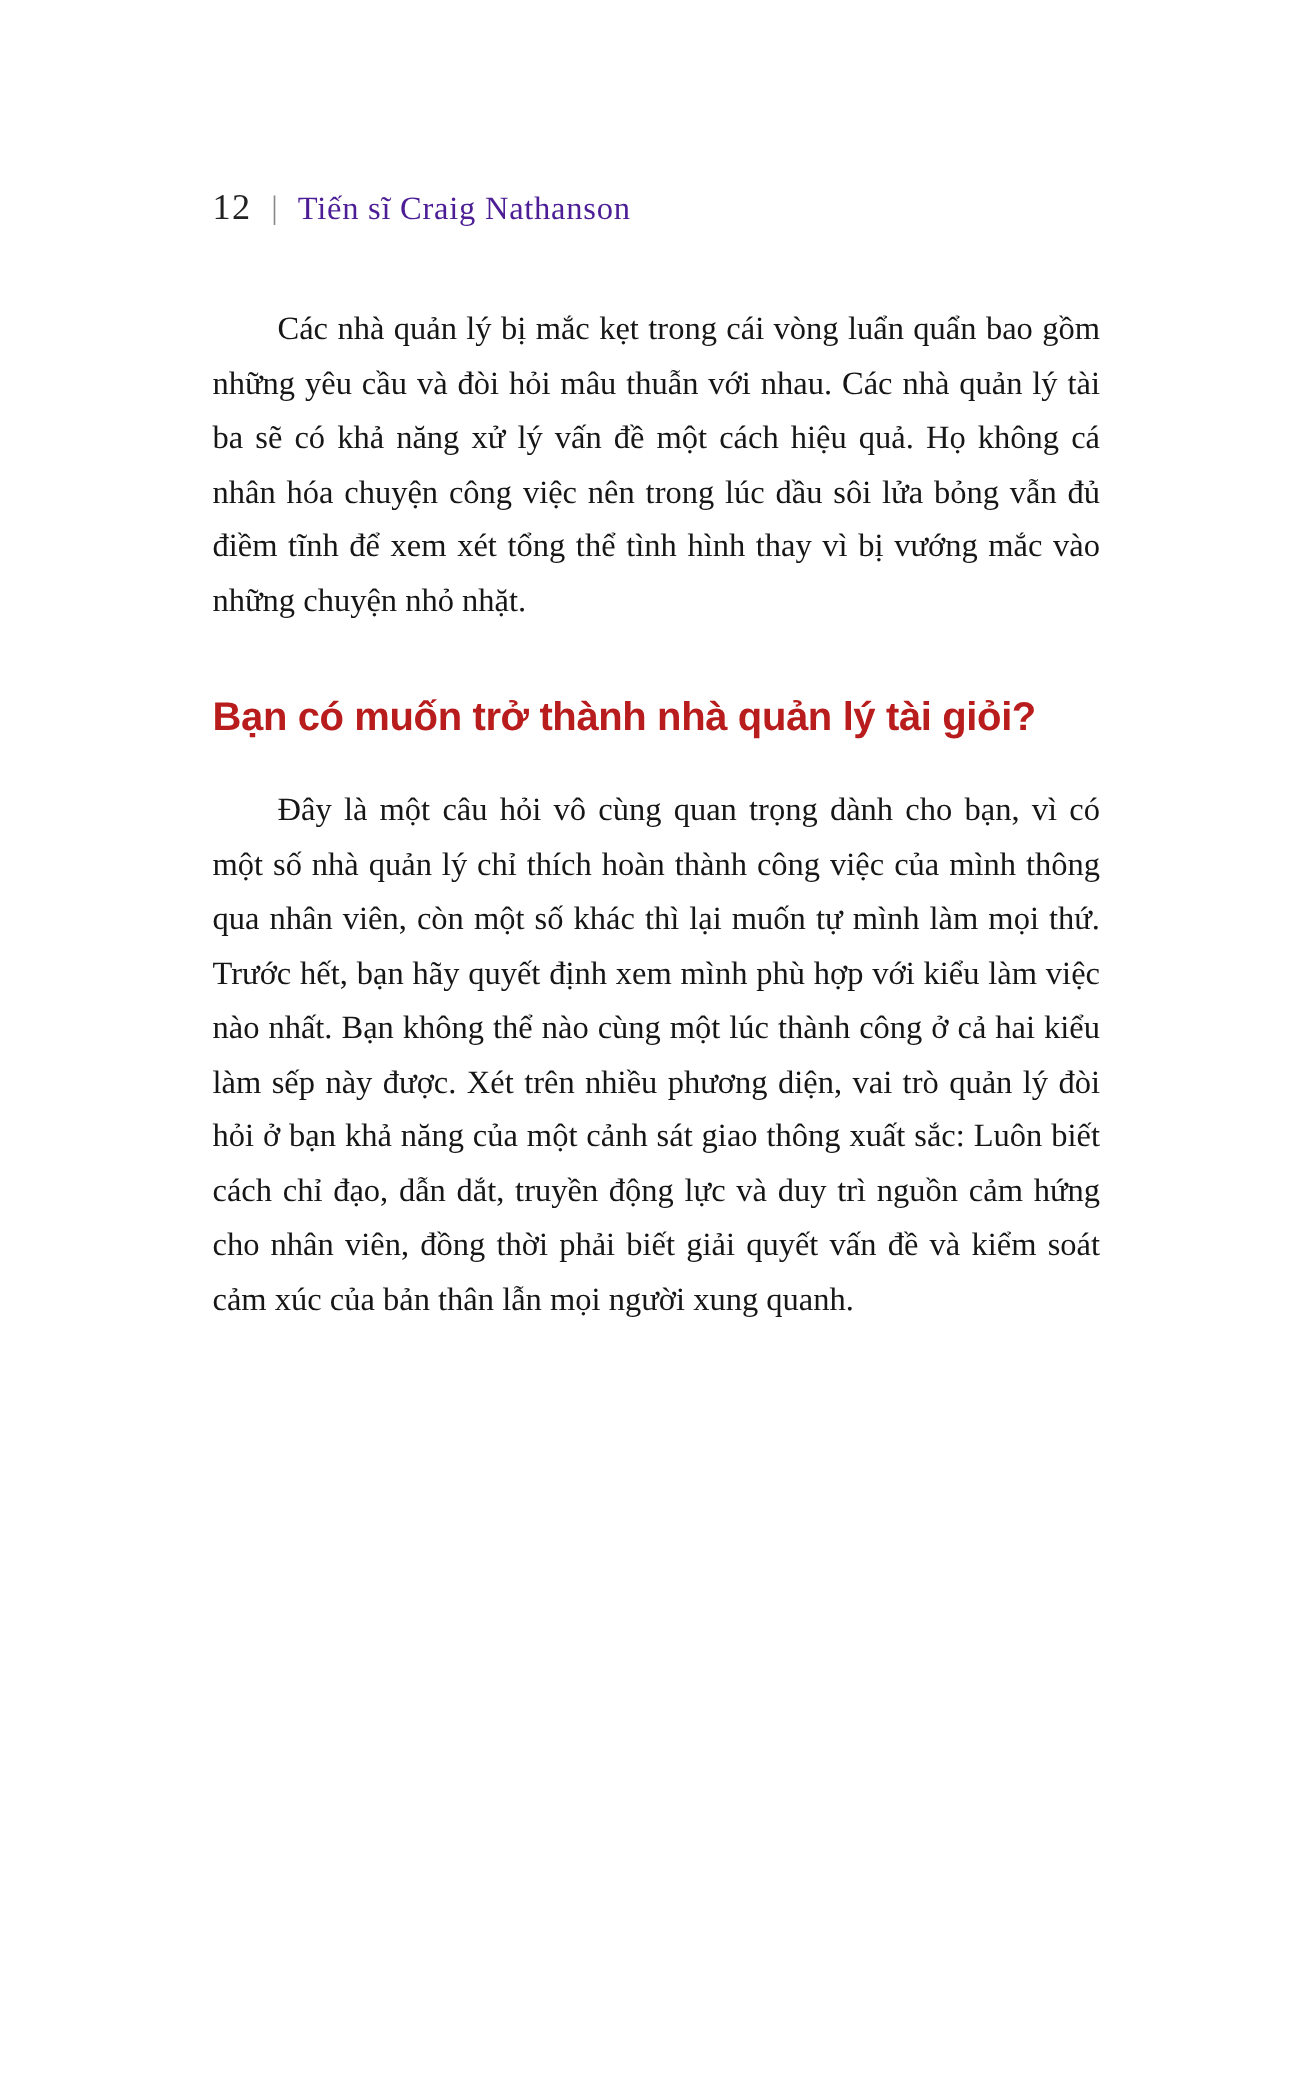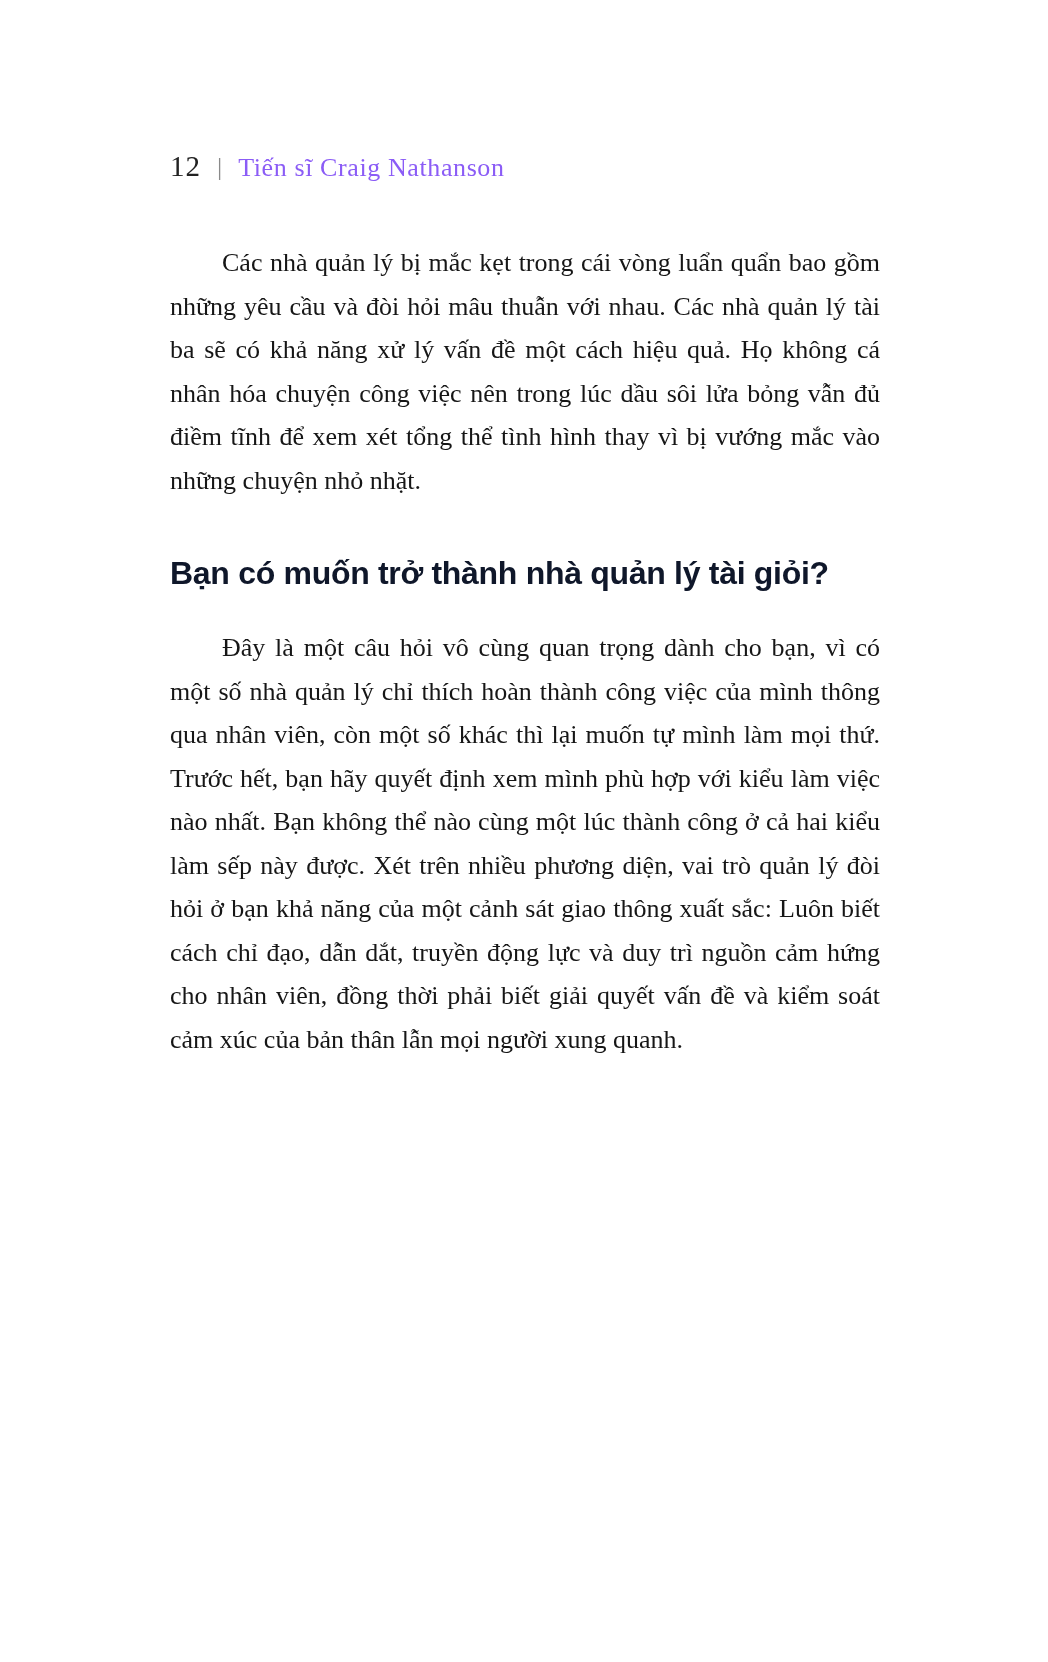--- a/index.html
+++ b/index.html
@@ -34,37 +34,37 @@
   }
   .running-head .sep {
     color: #8a8a8a;
     font-size: 26px;
     font-weight: 400;
     transform: translateY(-1px);
   }
   .running-head .title {
     font-size: 26px;
     letter-spacing: 0.6px;
-    color: #8b5cf6;
+    color: #4c1d95;
   }
   p.body-para {
     margin: 0;
     font-size: 26px;
     line-height: 43.5px;
     text-align: justify;
     text-indent: 52px;
     color: #161616;
   }
   h2.section-heading {
     margin: 52px 0 34px 0;
     font-family: "Liberation Sans", "DejaVu Sans", sans-serif;
     font-weight: 700;
     font-size: 32px;
     letter-spacing: -0.3px;
-    color: #0f172a;
+    color: #b91c1c;
     line-height: 38px;
   }
   h3.subsection-heading {
     margin: 50px 0 30px 0;
     font-family: "Liberation Sans", "DejaVu Sans", sans-serif;
     font-weight: 700;
     font-style: italic;
     font-size: 29px;
     letter-spacing: -0.2px;
     color: #000000;

